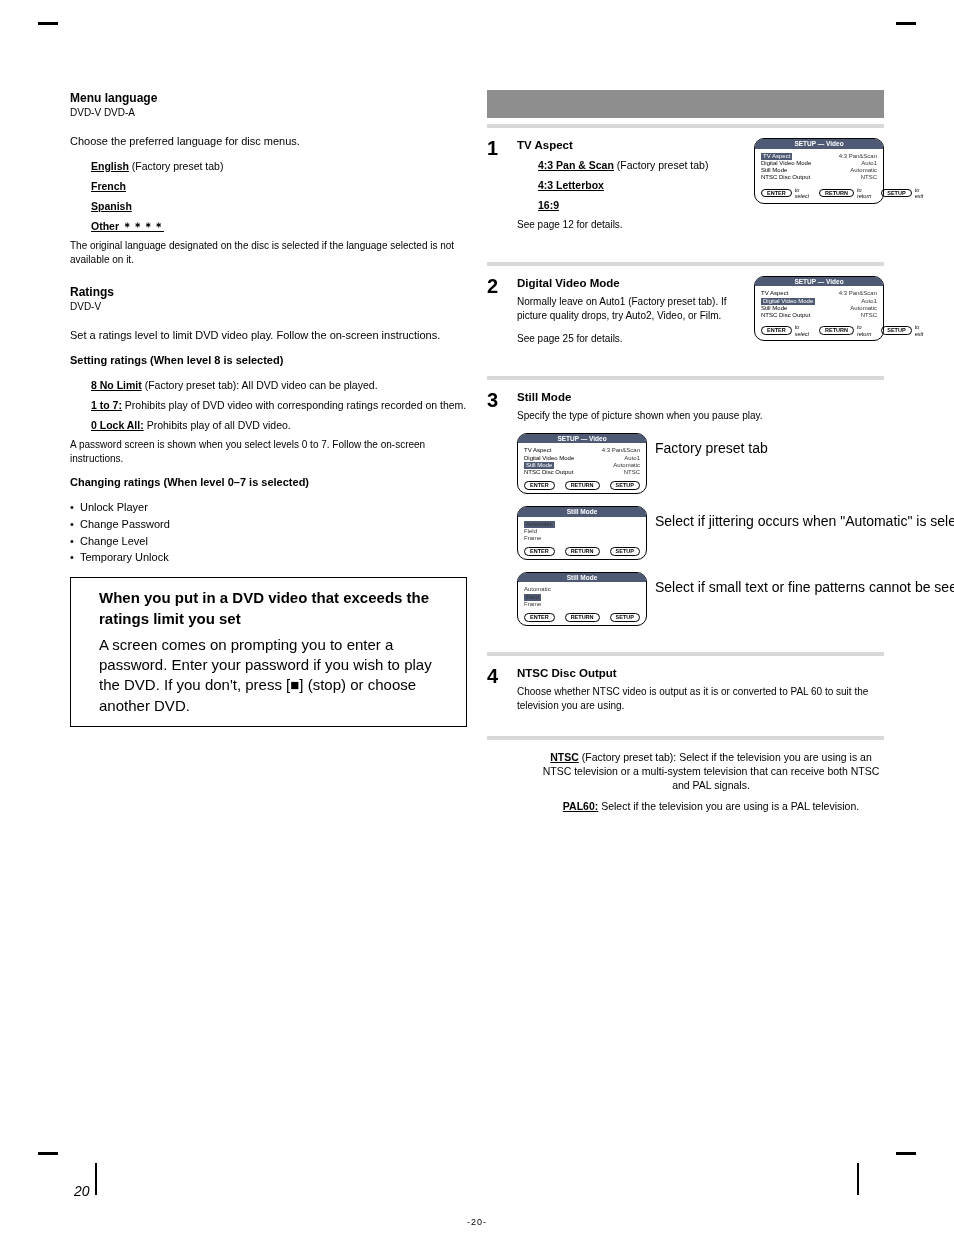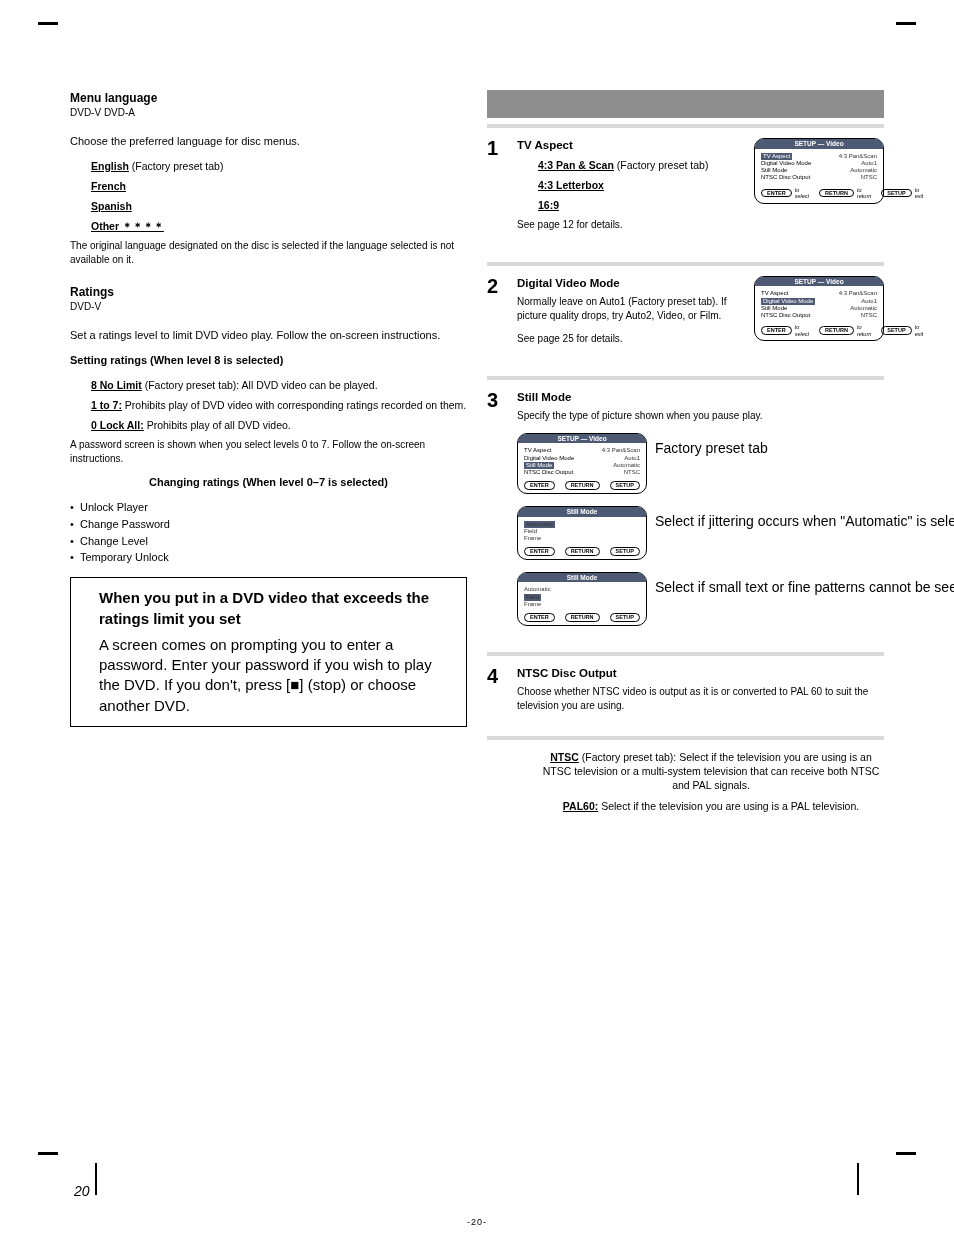--- a/index.html
+++ b/index.html
@@ -78,21 +78,21 @@
       <p>Set a ratings level to limit DVD video play. Follow the on-screen instructions.</p>
 
       <p style="font-weight:bold;">Setting ratings (When level 8 is selected)</p>
       <ul class="opts">
         <li><span class="lab">8 No Limit</span> <span>(Factory preset tab): All DVD video can be played.</span></li>
         <li><span class="lab">1 to 7:</span><span> Prohibits play of DVD video with corresponding ratings recorded on them.</span></li>
         <li><span class="lab">0 Lock All:</span><span> Prohibits play of all DVD video.</span></li>
       </ul>
       <p class="mini">A password screen is shown when you select levels 0 to 7. Follow the on-screen instructions.</p>
 
-      <p style="font-weight:bold;text-align:center;">Changing ratings (When level 0–7 is selected)</p>
+      <p style="font-weight:bold;">Changing ratings (When level 0–7 is selected)</p>
       <ul class="bullets">
         <li>Unlock Player</li>
         <li>Change Password</li>
         <li>Change Level</li>
         <li>Temporary Unlock</li>
       </ul>
 
       <div class="box">
         <div style="font-weight:bold;margin-bottom:6px;">When you put in a DVD video that exceeds the ratings limit you set</div>
         <div>A screen comes on prompting you to enter a password. Enter your password if you wish to play the DVD. If you don't, press [■] (stop) or choose another DVD.</div>

